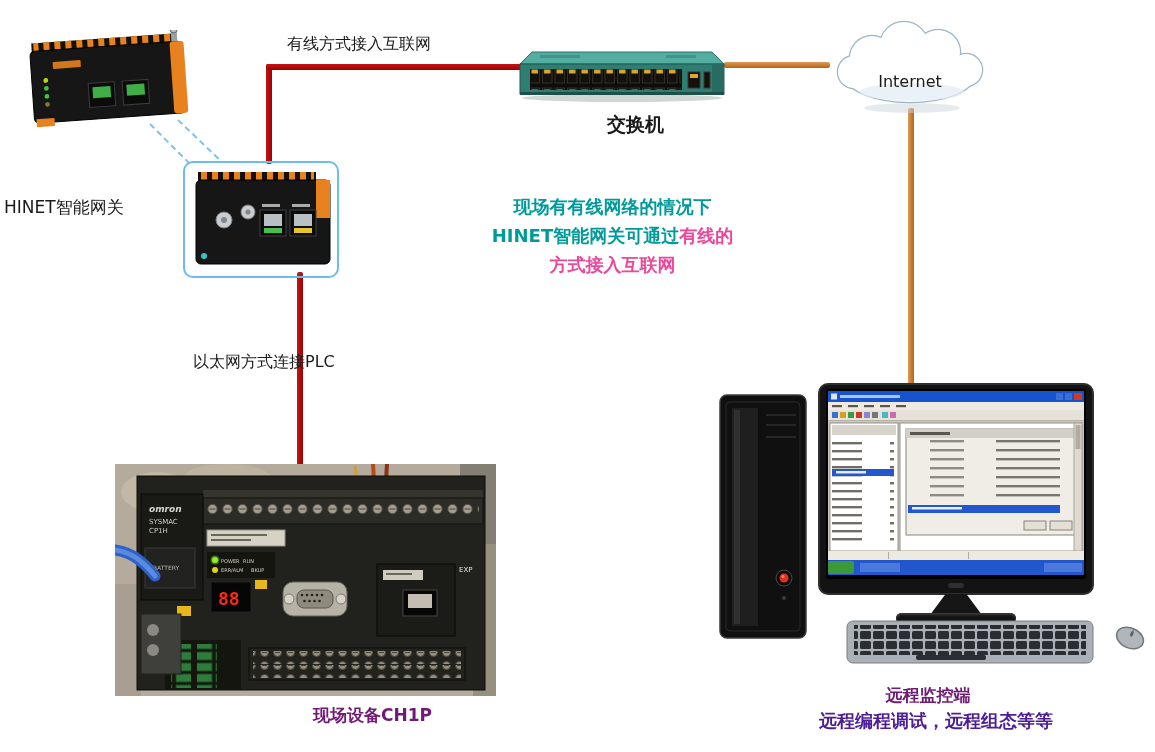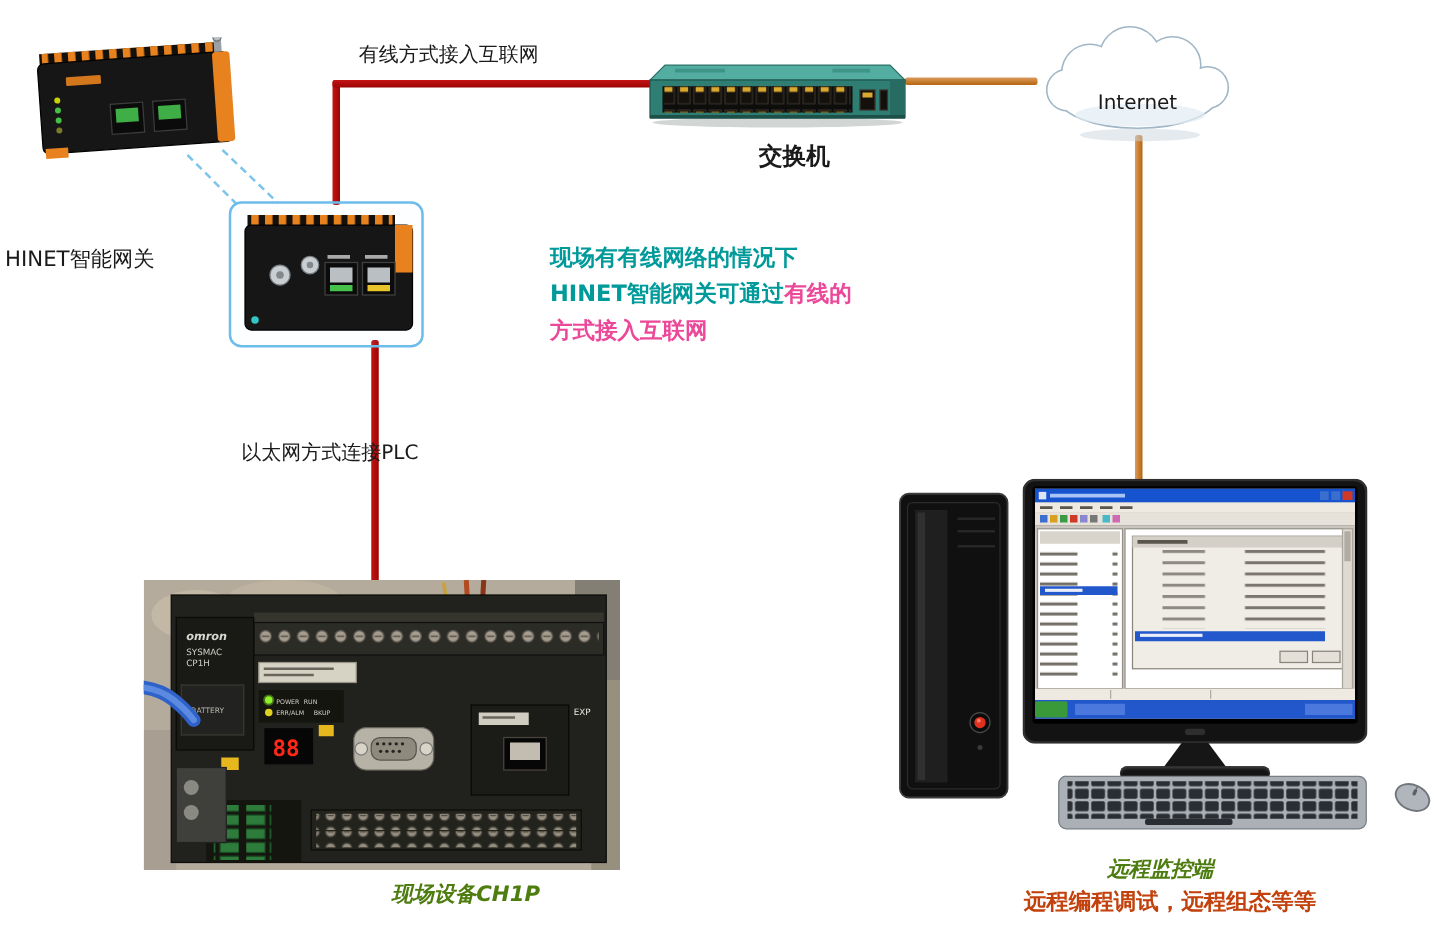--- a/index.html
+++ b/index.html
@@ -5,24 +5,24 @@
   html,body{margin:0;padding:0;background:#fff;}
   .canvas{position:relative;width:1155px;height:752px;background:#ffffff;overflow:hidden;
           font-family:"DejaVu Sans","Liberation Sans",sans-serif;}
   .abs{position:absolute;}
   .lbl{position:absolute;color:#1a1a1a;font-family:"DejaVu Sans","Liberation Sans",sans-serif;}
   .line{position:absolute;border-radius:2px;}
   .red-line{background:linear-gradient(to bottom,#c41414,#9c0404);}
   .red-line.v{background:linear-gradient(to right,#c41414,#9c0404);}
   .orange-line{background:linear-gradient(to bottom,#dc9a5c,#b5660f);}
   .orange-line.v{background:linear-gradient(to right,#dc9a5c,#b5660f);}
-  .note{width:345px;font-size:18px;font-weight:bold;line-height:29px;}
+  .note{width:345px;text-align:center;font-size:18px;font-weight:bold;line-height:29px;}
   .note .teal{color:#009a9a;}
   .note .red{color:#ec4899;}
-  .caption-red{color:#4d7c0f;font-weight:bold;font-style:italic;}
+  .caption-red{color:#701a75;font-weight:bold;}
   .callout-box{position:absolute;border:2px solid #6cbcec;border-radius:10px;background:rgba(220,240,252,0.06);}
   .stand{position:absolute;background:#161616;clip-path:polygon(30% 0,70% 0,100% 100%,0 100%);}
   .stand-base{position:absolute;background:#141414;border-radius:6px;box-shadow:inset 0 2px 2px #3a3a3a;}
   svg{display:block;}
 </style>
 </head>
 <body>
 
 <div class="canvas">
 
@@ -318,15 +318,15 @@
 
   <svg class="abs" style="left:1106px;top:620px;" width="48" height="36" viewBox="0 0 48 36">
     <g transform="rotate(24 24 18)">
       <ellipse cx="24" cy="18" rx="14" ry="10" fill="#b0b6bc" stroke="#70767c" stroke-width="1.5"></ellipse>
       <line x1="24" y1="8" x2="24" y2="16" stroke="#70767c" stroke-width="1.2"></line>
       <rect x="22.6" y="11" width="2.8" height="5" rx="1.2" fill="#5a6066"></rect>
     </g>
   </svg>
 
   <div class="lbl caption-red" style="left:828px;top:684px;width:200px;text-align:center;font-size:17px;">远程监控端</div>
-  <div class="lbl" style="left:766px;top:709px;width:340px;text-align:center;font-size:18px;font-weight:bold;color:#c2410c;">远程编程调试，远程组态等等</div>
+  <div class="lbl" style="left:766px;top:709px;width:340px;text-align:center;font-size:18px;font-weight:bold;color:#4c1d95;">远程编程调试，远程组态等等</div>
 
 </div>
 
 </body></html>

